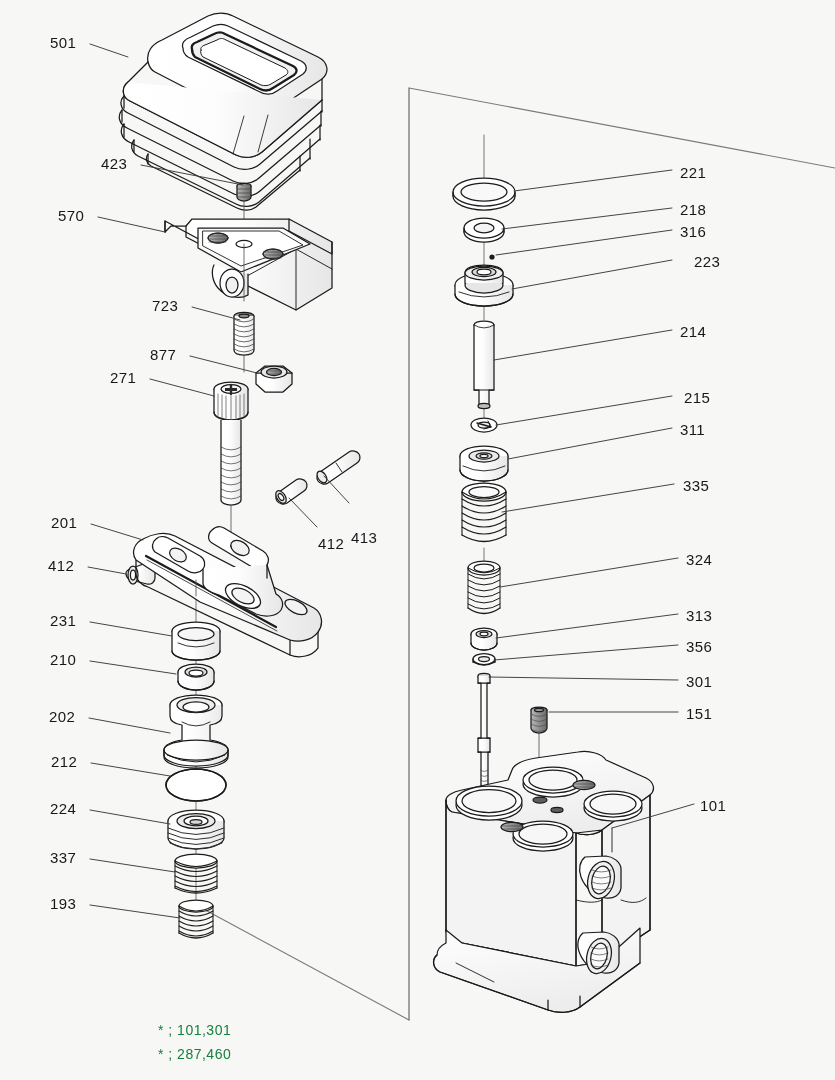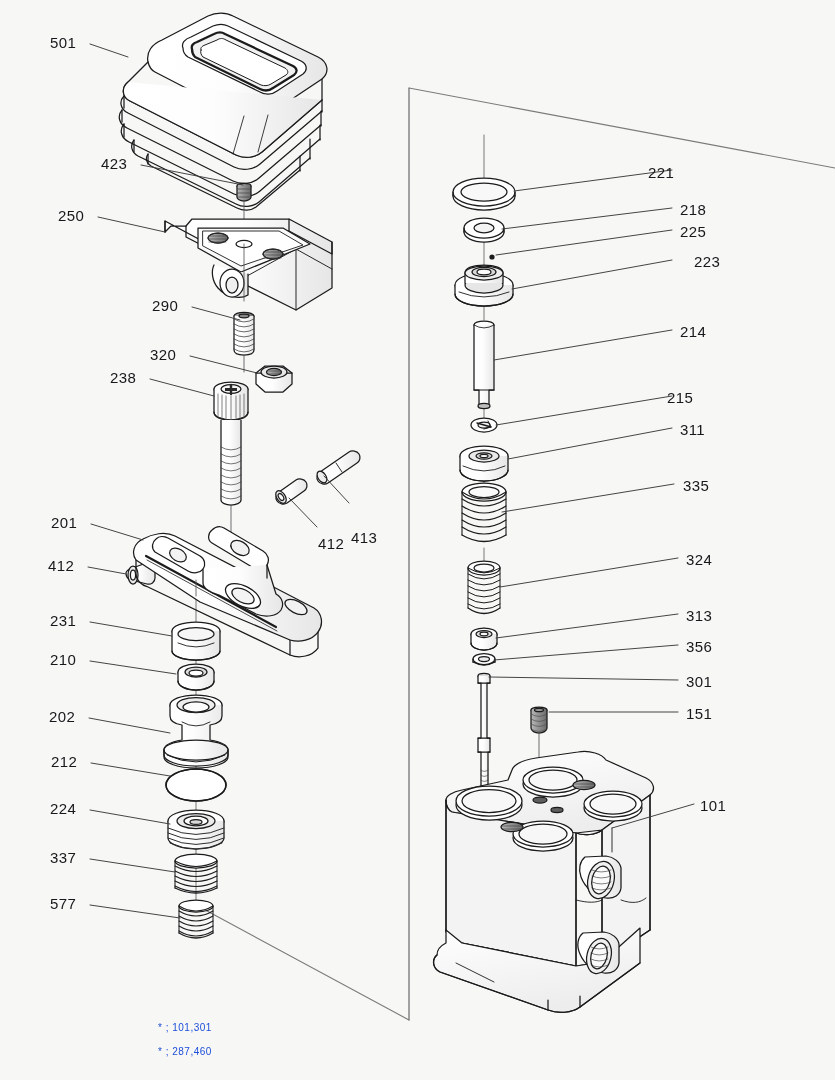--- a/index.html
+++ b/index.html
@@ -19,22 +19,22 @@
     font-size:15px;
     font-weight:400;
     color:#17181a;
     letter-spacing:0.4px;
     white-space:nowrap;
     user-select:none;
   }
   .note{
     position:absolute;
     font-family:"Liberation Sans", sans-serif;
-    font-size:10px;
-    color:#1d4ed8;
+    font-size:14px;
+    color:#15803d;
     letter-spacing:0.5px;
     white-space:nowrap;
   }
 </style>
 </head>
 <body style="background: rgb(247, 247, 246);">
 
 <div id="sheet">
 
   <svg id="art" viewBox="0 0 835 1080" xmlns="http://www.w3.org/2000/svg">
@@ -557,43 +557,43 @@
         <path d="M678,680 L489,677"></path>
         <path d="M678,712 L549,712"></path>
         <path d="M694,804 L612,828"></path>
       </g>
 
     </g>
   </svg>
 
   <div class="callout" style="left:50px;top:34px">501</div>
   <div class="callout" style="left:101px;top:155px">423</div>
-  <div class="callout" style="left:58px;top:207px">250</div>
-  <div class="callout" style="left:152px;top:297px">290</div>
-  <div class="callout" style="left:150px;top:346px">320</div>
-  <div class="callout" style="left:110px;top:369px">238</div>
+  <div class="callout" style="left:58px;top:207px">570</div>
+  <div class="callout" style="left:152px;top:297px">723</div>
+  <div class="callout" style="left:150px;top:346px">877</div>
+  <div class="callout" style="left:110px;top:369px">271</div>
   <div class="callout" style="left:51px;top:514px">201</div>
   <div class="callout" style="left:48px;top:557px">412</div>
   <div class="callout" style="left:50px;top:612px">231</div>
   <div class="callout" style="left:50px;top:651px">210</div>
   <div class="callout" style="left:49px;top:708px">202</div>
   <div class="callout" style="left:51px;top:753px">212</div>
   <div class="callout" style="left:50px;top:800px">224</div>
   <div class="callout" style="left:50px;top:849px">337</div>
-  <div class="callout" style="left:50px;top:895px">577</div>
+  <div class="callout" style="left:50px;top:895px">193</div>
 
   <div class="callout" style="left:351px;top:529px">413</div>
   <div class="callout" style="left:318px;top:535px">412</div>
 
-  <div class="callout" style="left:648px;top:164px">221</div>
+  <div class="callout" style="left:680px;top:164px">221</div>
   <div class="callout" style="left:680px;top:201px">218</div>
-  <div class="callout" style="left:680px;top:223px">225</div>
+  <div class="callout" style="left:680px;top:223px">316</div>
   <div class="callout" style="left:694px;top:253px">223</div>
   <div class="callout" style="left:680px;top:323px">214</div>
-  <div class="callout" style="left:667px;top:389px">215</div>
+  <div class="callout" style="left:684px;top:389px">215</div>
   <div class="callout" style="left:680px;top:421px">311</div>
   <div class="callout" style="left:683px;top:477px">335</div>
   <div class="callout" style="left:686px;top:551px">324</div>
   <div class="callout" style="left:686px;top:607px">313</div>
   <div class="callout" style="left:686px;top:638px">356</div>
   <div class="callout" style="left:686px;top:673px">301</div>
   <div class="callout" style="left:686px;top:705px">151</div>
   <div class="callout" style="left:700px;top:797px">101</div>
 
   <div class="note" style="left:158px;top:1022px">* ;  101,301</div>

